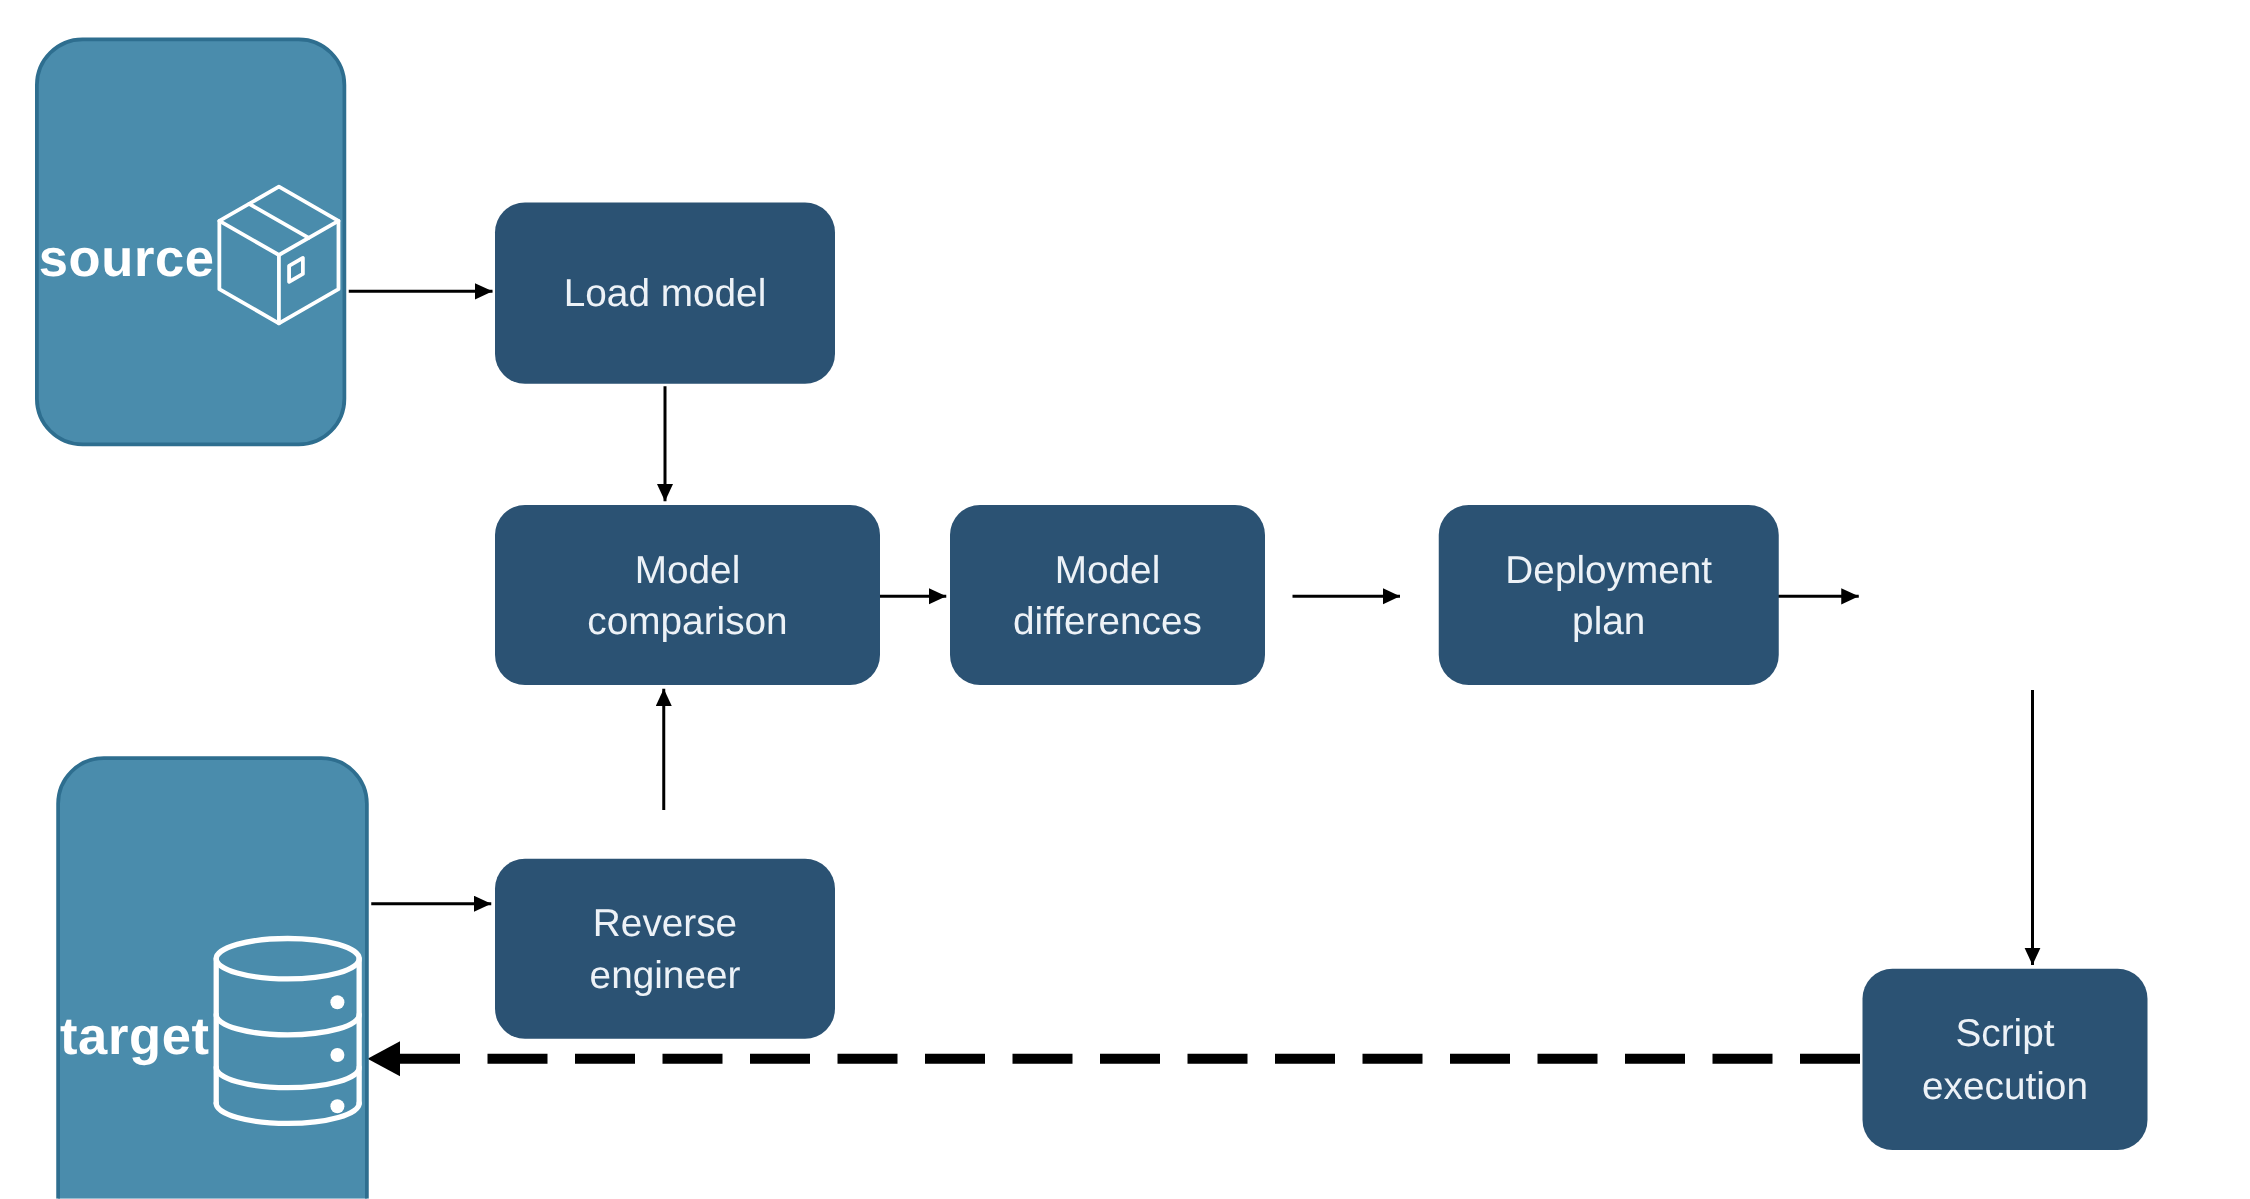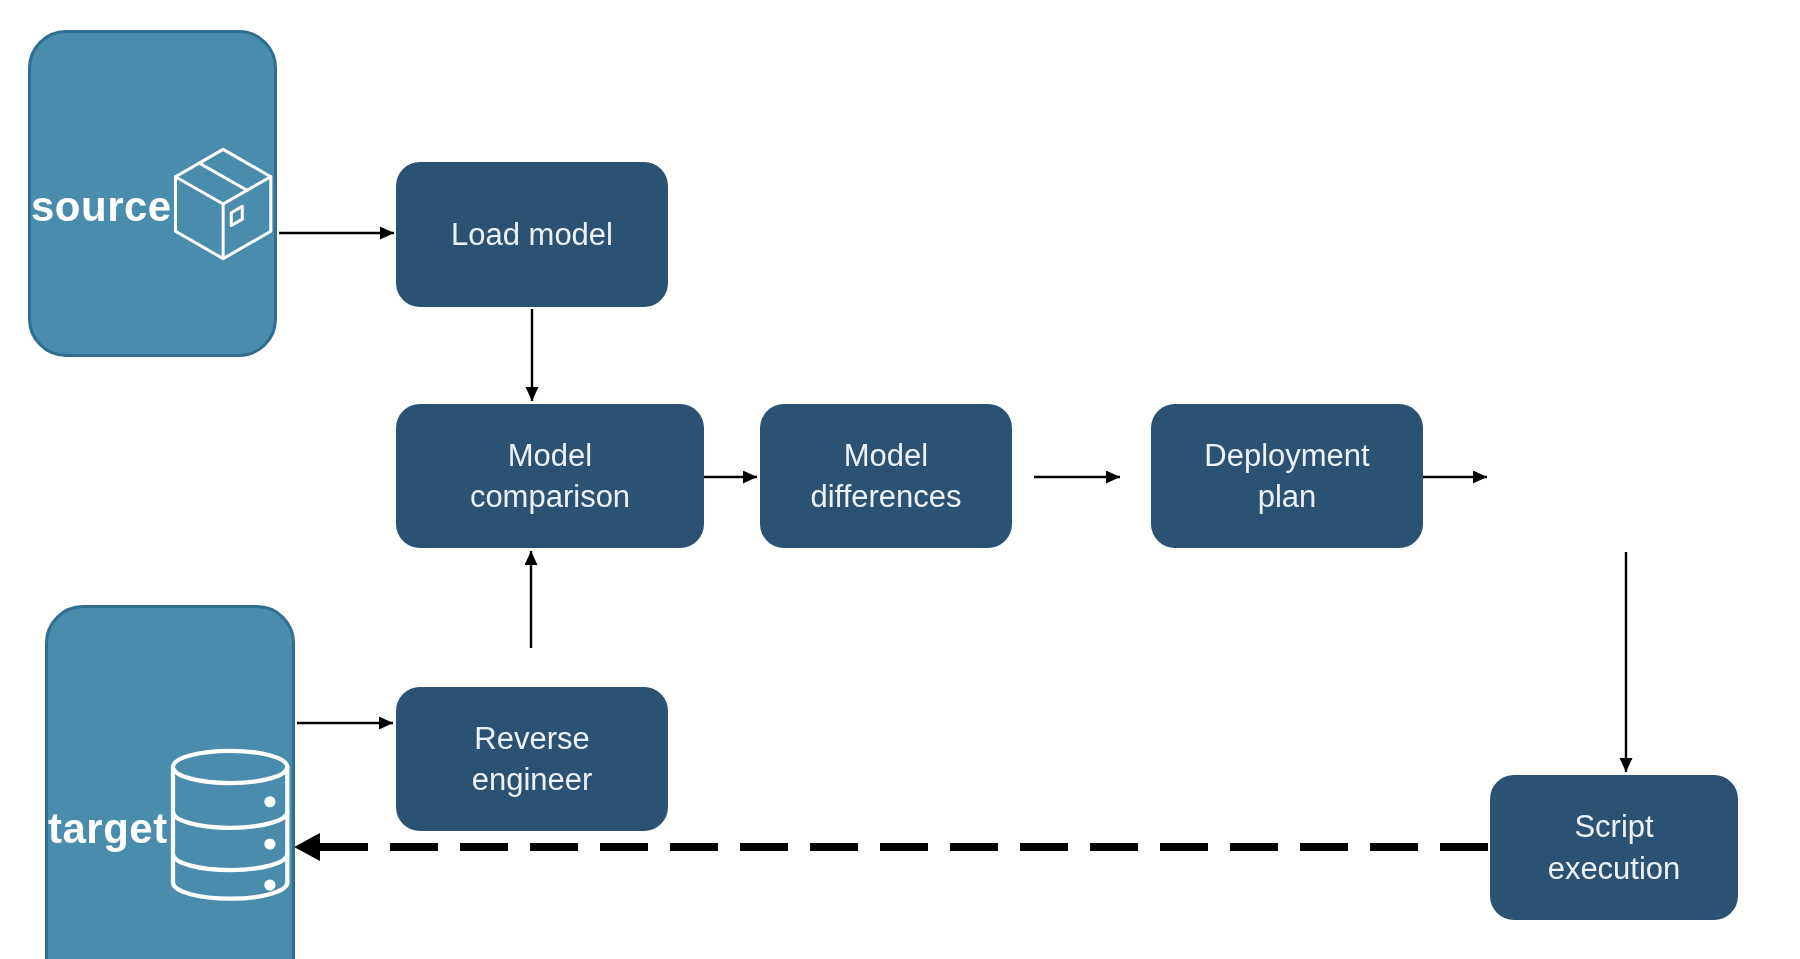--- a/index.html
+++ b/index.html
@@ -81,21 +81,21 @@
     font-size: 31px;
     line-height: 1.33;
     padding: 0 34px;
   }
   .node-load-model        { left: 396px;  top: 162px; width: 272px; height: 145px; border-radius: 24px; }
   .node-model-comparison  { left: 396px;  top: 404px; width: 308px; height: 144px; }
   .node-model-differences { left: 760px;  top: 404px; width: 252px; height: 144px; }
   .node-deployment-plan   { left: 1123px; top: 404px; width: 272px; height: 144px; margin-left: 28px; }
   .node-script-generation { left: 1490px; top: 404px; width: 272px; height: 146px; }
   .node-reverse-engineer  { left: 396px;  top: 650px; width: 272px; height: 144px; margin-top: 37px; }
-  .node-script-execution  { left: 1490px; top: 775px; width: 248px; height: 145px; }
+  .node-script-execution  { left: 1490px; top: 775px; width: 228px; height: 145px; }
 </style>
 </head>
 <body>
 
 <div class="canvas">
 
   <svg class="edges-layer" viewBox="0 0 1800 959" xmlns="http://www.w3.org/2000/svg">
     <defs>
       <marker id="arrow" markerUnits="userSpaceOnUse" markerWidth="16" markerHeight="15" refX="14" refY="6.5" orient="auto">
         <path d="M0,0 L14,6.5 L0,13 Z" class="arrowhead-poly"></path>

